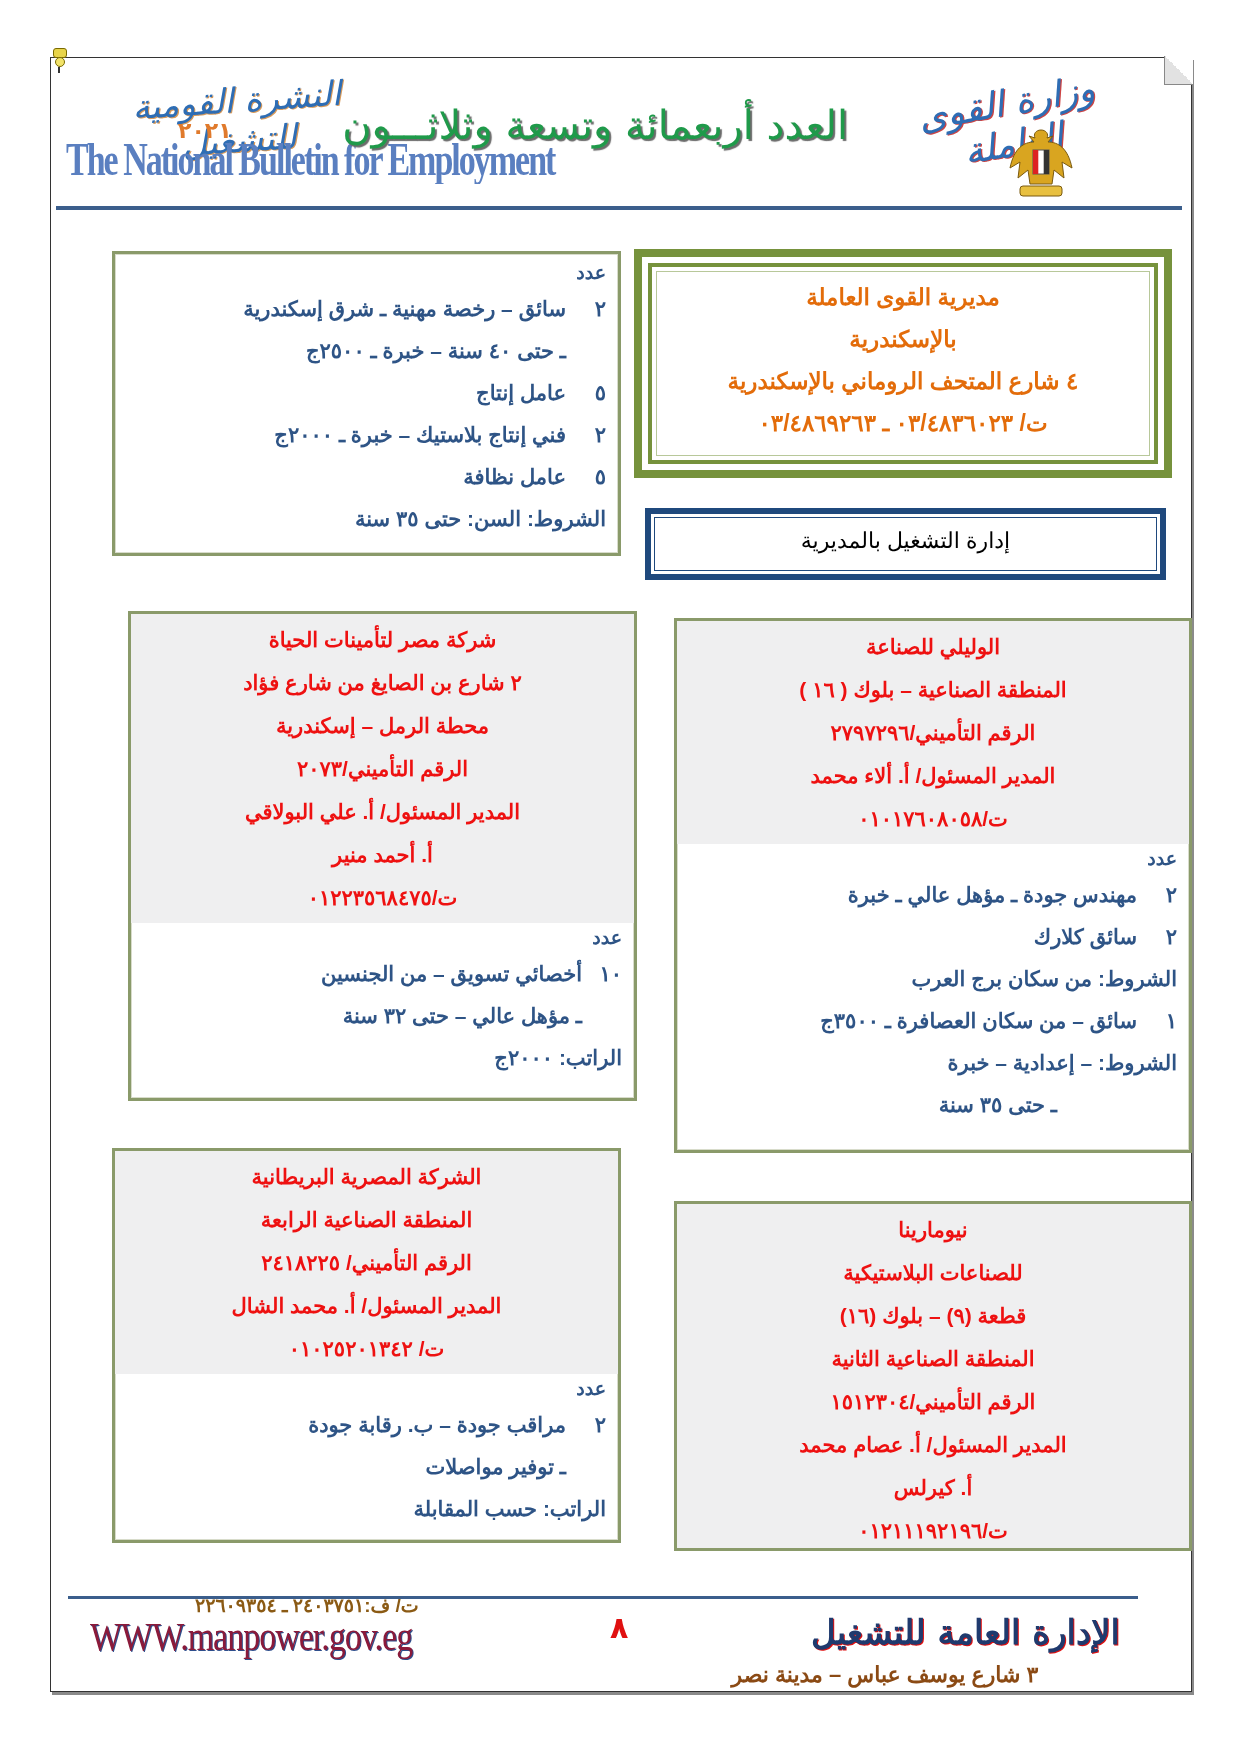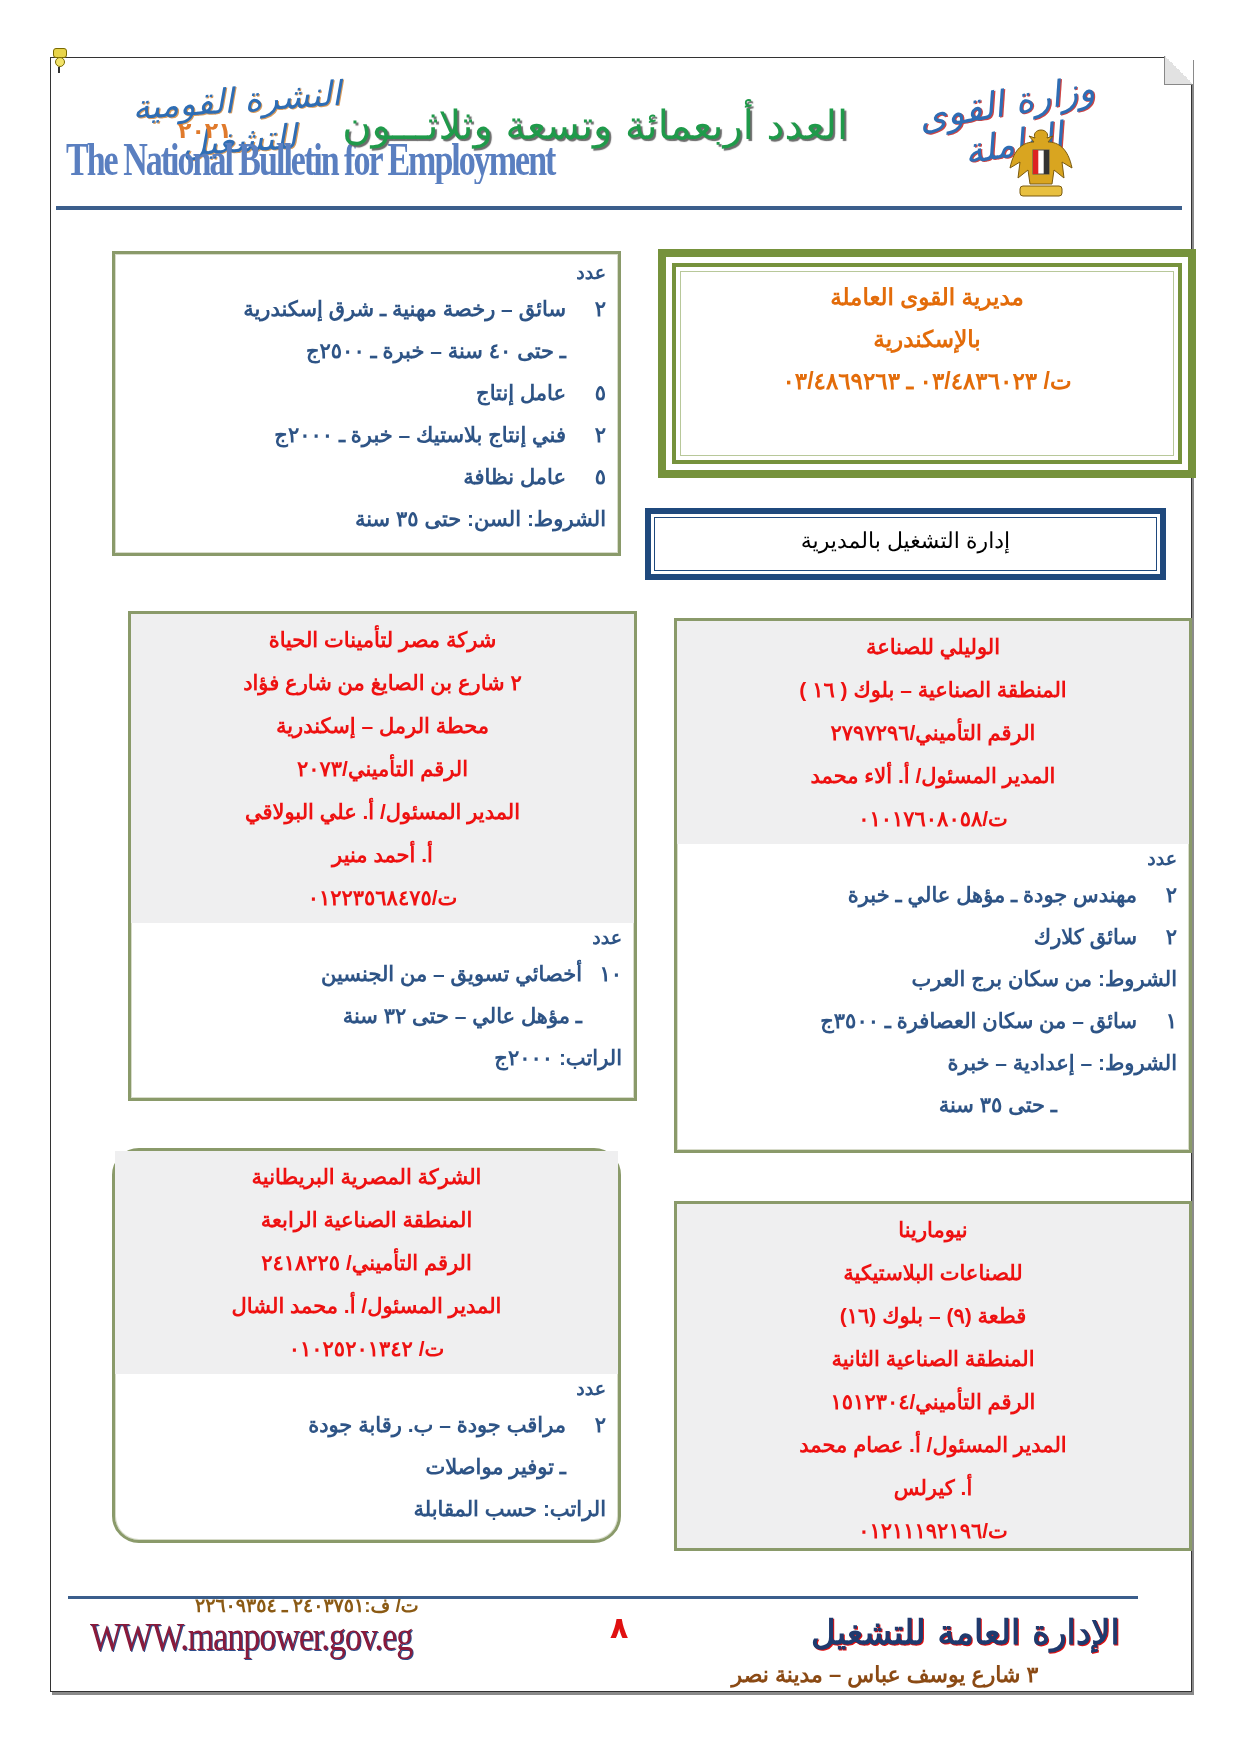--- a/index.html
+++ b/index.html
@@ -24,21 +24,21 @@
   .box { position:absolute; direction:rtl; border:3px solid #8a9a6a; box-shadow:inset 0 0 0 1px #d8dccb; background:#fff;margin-left:32px; }
   .box .shaded { background:#efeff0; text-align:center; color:#ee1111; font-weight:bold; font-family:"Liberation Sans", sans-serif; font-size:21px; line-height:43px; padding:4px 0 4px 0; }
   .box .body { color:#2e5486; font-weight:bold; font-family:"Liberation Sans", sans-serif; font-size:21px; line-height:42px; padding:0 12px 4px 12px; }
   .box .count-hdr { font-size:19px; line-height:30px; }
   .row { display:flex; white-space:nowrap; }
   .row .num { width:40px; flex:none; text-align:right; }
   .row .txt { flex:1; }
   .indent { padding-right:40px; white-space:nowrap; }
   .line { white-space:nowrap; }
 
-  .dir-box { position:absolute; left:634px; top:249px; width:522px; height:213px; border:8px solid #76923c; background:#fff;margin-left:24px; }
+  .dir-box { position:absolute; left:634px; top:249px; width:522px; height:213px; border:8px solid #76923c; background:#fff; }
   .dir-box .inner { position:absolute; left:6px; top:6px; right:6px; bottom:6px; border:4px solid #76923c; }
   .dir-box .inner2 { position:absolute; left:4px; top:4px; right:4px; bottom:4px; border:1px solid #b8c89a; text-align:center; direction:rtl; color:#e36c0a; font-weight:bold; font-family:"Liberation Sans", sans-serif; font-size:23px; line-height:42px; padding-top:4px; }
 
   .dept-box { position:absolute; left:645px; top:508px; width:509px; height:60px; background:#fff; border:6px solid #1f497d; }
   .dept-box .inner { position:absolute; left:3px; top:3px; right:3px; bottom:3px; border:1px solid #1f497d; text-align:center; direction:rtl; color:#000; font-weight:normal; font-family:"Liberation Sans", sans-serif; font-size:22px; line-height:46px; }
 
   
   .ftr-rule { position:absolute; left:68px; top:1596px; width:1070px; height:3px; background:#3b5e8c; }
   .ftr-url { position:absolute; left:90px; top:1614px; font-family:"Liberation Serif", serif; font-size:34px; color:#8b1a3a; text-shadow:1px 1px 0 #2e4e8c; transform:scaleY(1.2); transform-origin:left top; letter-spacing:-1px; white-space:nowrap; }
   .ftr-phone { position:absolute; left:195px; top:1594px; direction:rtl; font-family:"Liberation Sans", sans-serif; font-weight:bold; font-size:19px; color:#8b5a14; white-space:nowrap; letter-spacing:2px; }
@@ -70,20 +70,21 @@
   <rect x="35.7" y="22" width="5.3" height="24" fill="#333"></rect>
   <rect x="12" y="58" width="42" height="10" rx="3" fill="#e8c040" stroke="#7a5a10"></rect>
 </svg>
 <div class="hdr-rule"></div>
 
 <div class="dir-box">
   <div class="inner">
       <div class="inner2">
     <div class="line">مديرية القوى العاملة</div>
     <div class="line">بالإسكندرية</div>
+    <div class="line">٤ شارع المتحف الروماني بالإسكندرية</div>
     <div class="line">ت/ ٠٣/٤٨٣٦٠٢٣ ـ ٠٣/٤٨٦٩٢٦٣</div>
   </div>
     </div>
 </div>
 
 <div class="dept-box">
   <div class="inner">إدارة التشغيل بالمديرية</div>
 </div>
 
 <div class="box" style="left:80px; top:251px; width:503px; height:299px;">
@@ -165,21 +166,21 @@
     <div class="line">للصناعات البلاستيكية</div>
     <div class="line">قطعة (٩) – بلوك (١٦)</div>
     <div class="line">المنطقة الصناعية الثانية</div>
     <div class="line">الرقم التأميني/١٥١٢٣٠٤</div>
     <div class="line">المدير المسئول/ أ. عصام محمد</div>
     <div class="line">أ. كيرلس</div>
     <div class="line">ت/٠١٢١١١٩٢١٩٦</div>
   </div>
 </div>
 
-<div class="box" style="left:80px; top:1148px; width:503px; height:389px;border-radius:27px;">
+<div class="box" style="left:80px; top:1148px; width:503px; height:389px;">
   <div class="shaded">
     <div class="line">الشركة المصرية البريطانية</div>
     <div class="line">المنطقة الصناعية الرابعة</div>
     <div class="line">الرقم التأميني/ ٢٤١٨٢٢٥</div>
     <div class="line">المدير المسئول/ أ. محمد الشال</div>
     <div class="line">ت/ ٠١٠٢٥٢٠١٣٤٢</div>
   </div>
   <div class="body">
     <div class="count-hdr">عدد</div>
     <div class="row">

